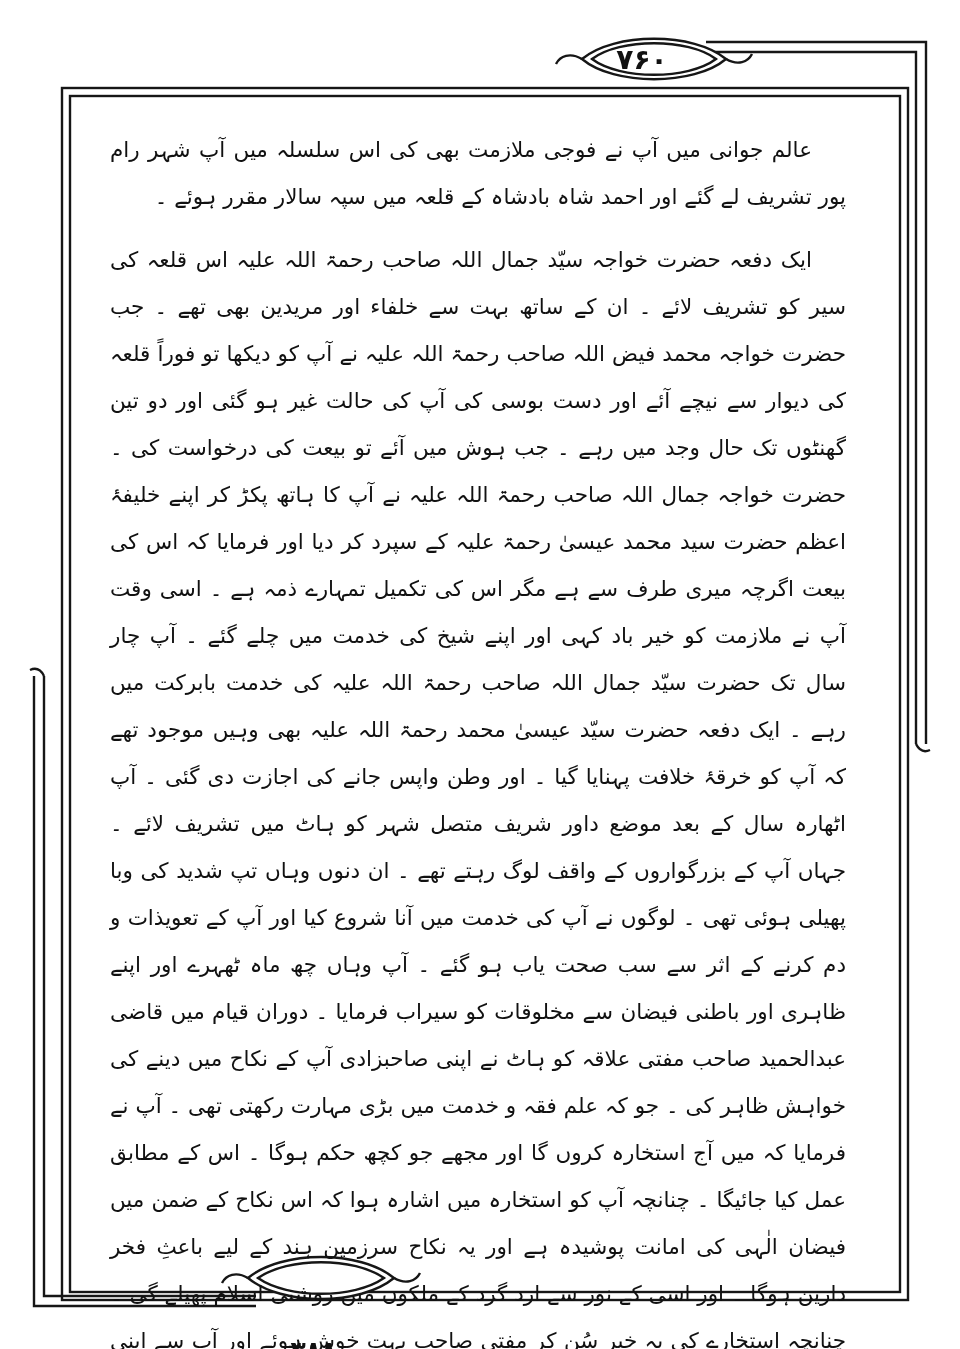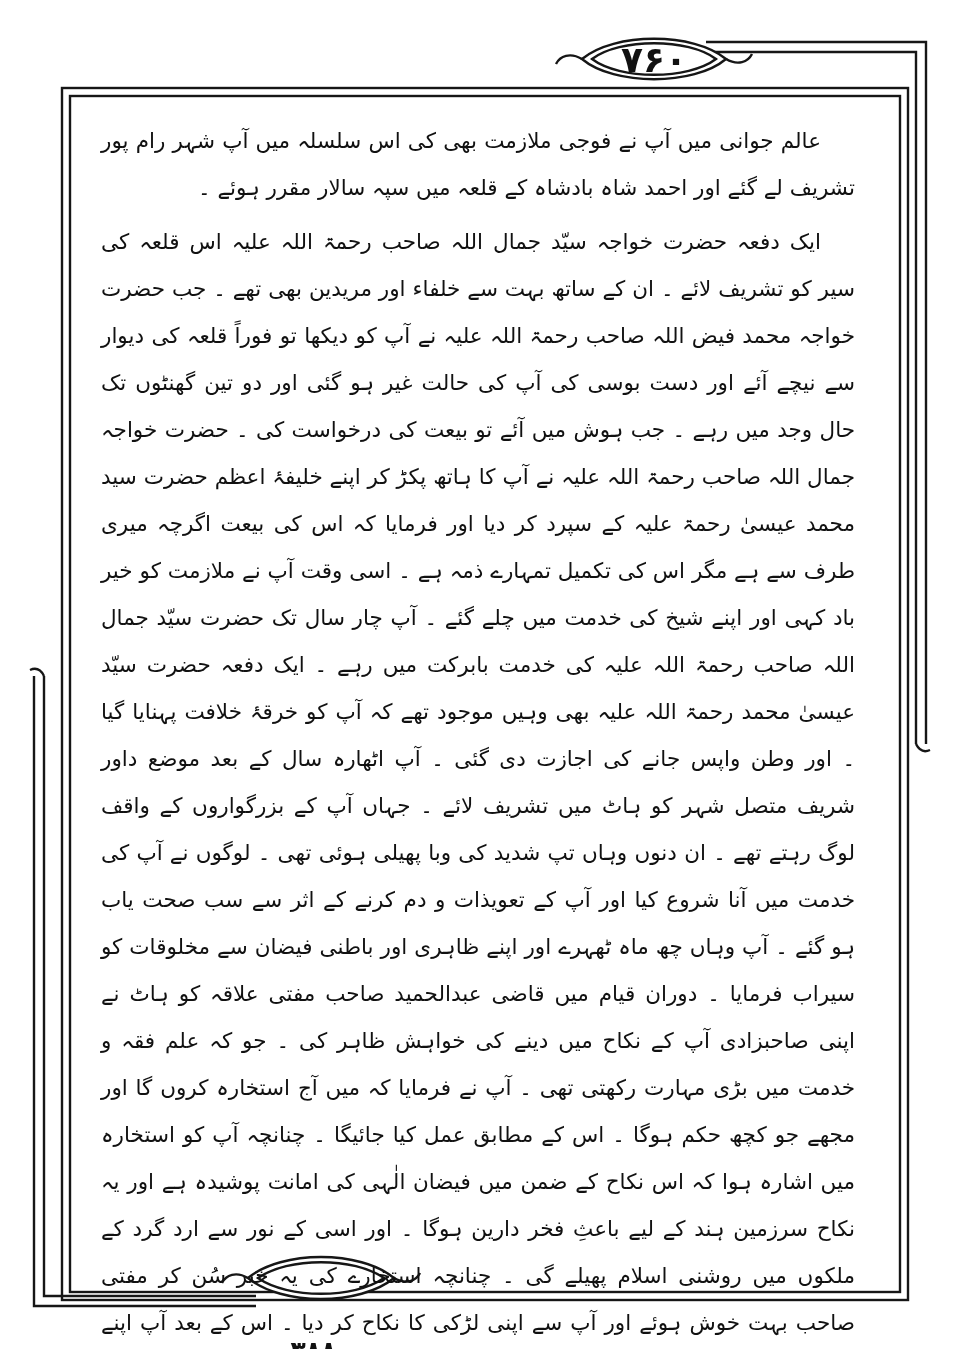--- a/index.html
+++ b/index.html
@@ -12,32 +12,32 @@
     color:#111;
   }
   .ornaments{position:absolute;left:0;top:0;width:960px;height:1349px;}
   .pagenum{
     position:absolute;
     display:flex;align-items:center;justify-content:center;
     font-weight:bold;color:#111;
     letter-spacing:2px;
     direction:rtl;
   }
-  .pagenum-top{left:588px;top:38px;width:132px;height:42px;font-size:36px;}
+  .pagenum-top{left:576px;top:38px;width:132px;height:42px;font-size:28px;}
   .pagenum-bottom{left:253px;top:1328px;width:136px;height:44px;font-size:25px;}
   .content{
     position:absolute;
     left:94px;right:98px;top:110px;
     direction:rtl;
     font-size:21.5px;
     line-height:47px;
     text-align:justify;
   }
   .content p{
-    margin:7px;
+    margin:16px;
     text-indent:34px;
   }
 </style>
 </head>
 <body>
 
 <div class="page">
 
   <svg class="ornaments" viewBox="0 0 960 1349" fill="none" stroke="#161616" stroke-width="2.4">
 

